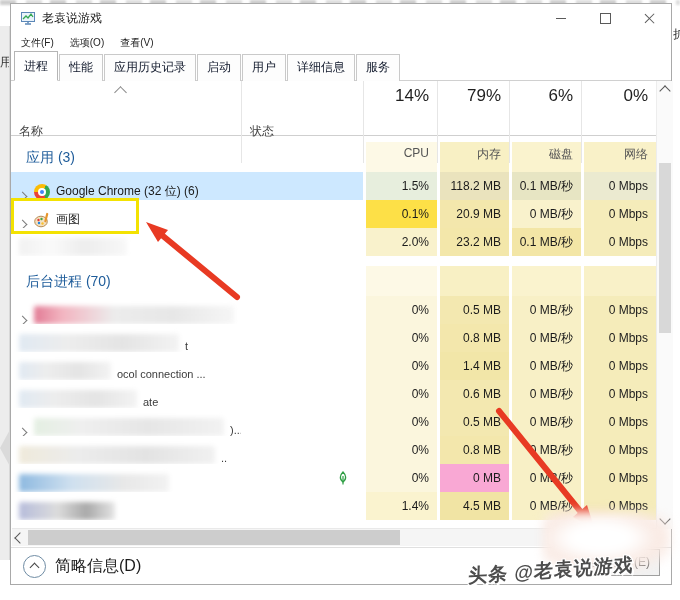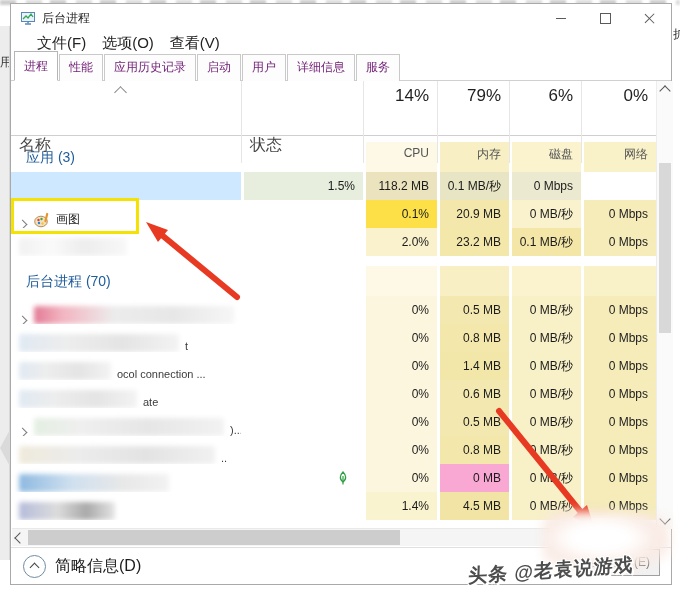--- a/index.html
+++ b/index.html
@@ -20,30 +20,30 @@
   .titlebar{position:absolute;left:0;top:0;right:0;height:28px;display:flex;align-items:center;background:#fff;}
   .title-icon{width:16px;height:16px;margin-left:9px;flex:none;}
   .title-text{margin-left:6px;font-size:12px;color:#222;}
   .win-controls{margin-left:auto;display:flex;height:100%;}
   .wbtn{width:44px;height:100%;display:flex;align-items:center;justify-content:center;}
   .glyph-min{width:10px;height:1px;background:#5a5a5a;}
   .glyph-max{width:9px;height:9px;border:1px solid #5a5a5a;}
   .glyph-close{position:relative;width:11px;height:11px;}
   .glyph-close::before,.glyph-close::after{content:"";position:absolute;left:5px;top:-1px;width:1.4px;height:13px;background:#5a5a5a;}
   .glyph-close::before{transform:rotate(45deg);} .glyph-close::after{transform:rotate(-45deg);}
-  .menubar{position:absolute;left:0;top:28px;right:0;height:22px;display:flex;align-items:center;gap:16px;padding-left:26px;font-size:15px;color:#222;}
+  .menubar{position:absolute;left:0;top:28px;right:0;height:22px;display:flex;align-items:center;gap:16px;padding-left:10px;font-size:10px;color:#222;}
   .tabbar{position:absolute;left:0;top:50px;right:0;height:27px;display:flex;align-items:flex-end;padding-left:3px;border-bottom:1px solid #d0d0d0;box-sizing:border-box;}
-  .tab{font-size:12px;color:#701a75;padding:4px 9px 5px 9px;border:1px solid #c9c9c9;border-bottom:none;background:#fdfdfd;margin-right:1px;position:relative;bottom:-1px;text-align:center;}
+  .tab{font-size:12px;color:#0f172a;padding:4px 9px 5px 9px;border:1px solid #c9c9c9;border-bottom:none;background:#fdfdfd;margin-right:1px;position:relative;bottom:-1px;text-align:center;}
   .tab.active{background:#fff;padding-top:6px;border-color:#b5b5b5;z-index:2;border-bottom:1px solid #fff;}
   
   .table{position:absolute;left:0;top:77px;width:645px;}
   .thead{display:grid;grid-template-columns:230px 122px 74px 72px 72px 75px;height:54px;border-bottom:1px solid #cfcfcf;}
   .th{position:relative;border-left:1px solid #e6e6e6;box-sizing:border-box;}
   .th:first-child{border-left:none;}
-  .th .basic-label{position:absolute;left:8px;bottom:7px;font-size:16px;color:#454545;}
+  .th .basic-label{position:absolute;left:8px;bottom:23px;font-size:12px;color:#454545;}
   .sort-caret{position:absolute;left:105px;top:7px;width:8px;height:8px;border-top:1.6px solid #888;border-right:1.6px solid #888;transform:rotate(-45deg);}
   .usage-th{display:flex;flex-direction:column;align-items:flex-end;padding:5px 8px 0 0;gap:38px;}
   .pct{font-size:17px;color:#1f1f1f;line-height:20px;}
   .ulbl{font-size:12px;color:#555;margin-top:2px;}
   .tbody{}
   .row{display:grid;grid-template-columns:230px 122px 74px 72px 72px 75px;height:28px;}
   .row.group{height:30px;margin-top:6px;}
   .row.group.gap{margin-top:10px;}
   .group-label{font-size:14px;color:#1e5c9a;line-height:30px;padding-left:7px;}
   .name-cell{display:flex;align-items:flex-end;gap:6px;padding-left:8px;overflow:hidden;box-sizing:border-box;}
@@ -105,21 +105,21 @@
   <div class="bg-right-char">扩</div>
 
   <div class="window">
     <div class="titlebar">
       <svg class="title-icon" viewBox="0 0 16 16">
         <rect x="1.5" y="2.5" width="13" height="9" fill="#eaf3fb" stroke="#5b87b7"></rect>
         <polyline points="3,9 6,6 8,8 11,4 13,7" fill="none" stroke="#34a853" stroke-width="1.3"></polyline>
         <line x1="8" y1="11.5" x2="8" y2="13.5" stroke="#5b87b7" stroke-width="1.5"></line>
         <line x1="5" y1="14" x2="11" y2="14" stroke="#5b87b7" stroke-width="1.5"></line>
       </svg>
-      <span class="title-text">后台进程</span>
+      <span class="title-text">老袁说游戏</span>
       <div class="win-controls">
         <div class="wbtn">
             <span class="glyph-min"></span>
           </div>
         <div class="wbtn">
             <span class="glyph-max"></span>
           </div>
         <div class="wbtn">
             <span class="glyph-close"></span>
           </div>
@@ -173,20 +173,27 @@
             <div class="name-cell">
               <span class="group-label">应用 (3)</span>
             </div>
             <div class="status-cell"></div>
             <div class="cell val" style="background: rgb(253, 249, 230);"></div>
             <div class="cell val" style="background: rgb(248, 240, 196);"></div>
             <div class="cell val" style="background: rgb(250, 243, 206);"></div>
             <div class="cell val" style="background: rgb(249, 241, 200);"></div>
           </div>
           <div class="row proc selected">
+            <div class="name-cell">
+              <span class="expander"></span>
+              <span class="icon16 chrome">
+                <i></i>
+              </span>
+              <span class="proc-name">Google Chrome (32 位) (6)</span>
+            </div>
             <div class="status-cell"></div>
             <div class="cell val" style="background: rgb(231, 238, 221);">1.5%</div>
             <div class="cell val" style="background: rgb(234, 227, 189);">118.2 MB</div>
             <div class="cell val" style="background: rgb(231, 229, 195);">0.1 MB/秒</div>
             <div class="cell val" style="background: rgb(235, 234, 208);">0 Mbps</div>
           </div>
           <div class="row proc">
             <div class="name-cell">
               <span class="expander"></span>
               <svg class="icon16" viewBox="0 0 16 16">

